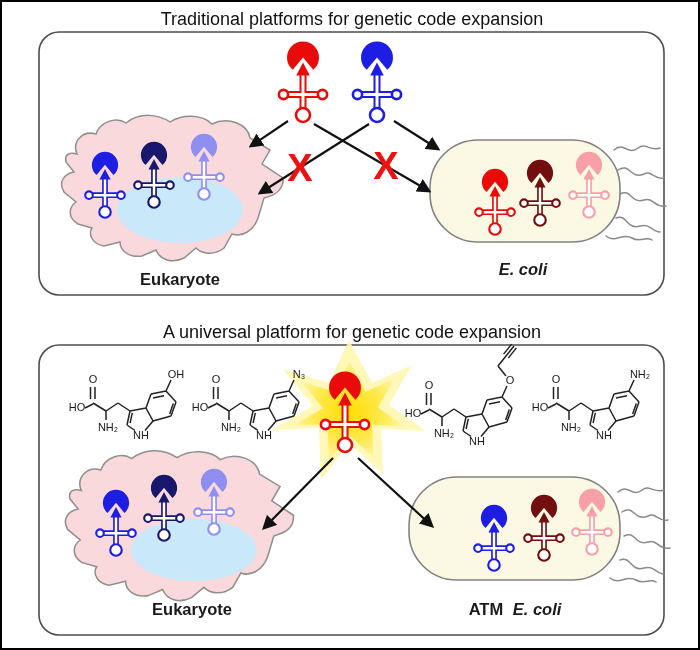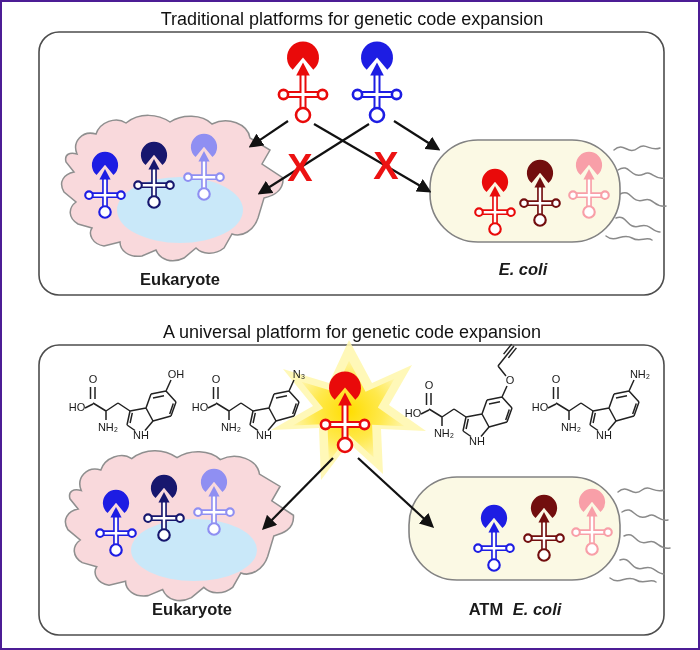--- a/index.html
+++ b/index.html
@@ -1,17 +1,17 @@
 <!DOCTYPE html>
 <html><head>
 <meta charset="utf-8">
 <style>
   html,body{margin:0;padding:0;background:#fff;}
   .stage{position:relative;width:700px;height:650px;box-sizing:border-box;
-         border:2px solid #4c1d95;background:#fff;overflow:hidden;
+         border:2px solid #000000;background:#fff;overflow:hidden;
          font-family:"Liberation Sans","DejaVu Sans",sans-serif;}
   svg{position:absolute;left:0;top:0;}
   text{font-family:"Liberation Sans","DejaVu Sans",sans-serif;}
   .title{font-size:18px;fill:#111;}
   .cellLabel{font-size:16.5px;font-weight:bold;fill:#1a1a1a;}
   .xmark{font-size:38px;font-weight:bold;}
   .atom{font-size:11px;fill:#1a1a1a;}
   .bond{stroke:#222;stroke-width:1.5;fill:none;}
   .arrow{stroke:#111;stroke-width:2.2;fill:none;}
   .panelBox{fill:#ffffff;stroke:#4d4d4d;stroke-width:1.6;}

